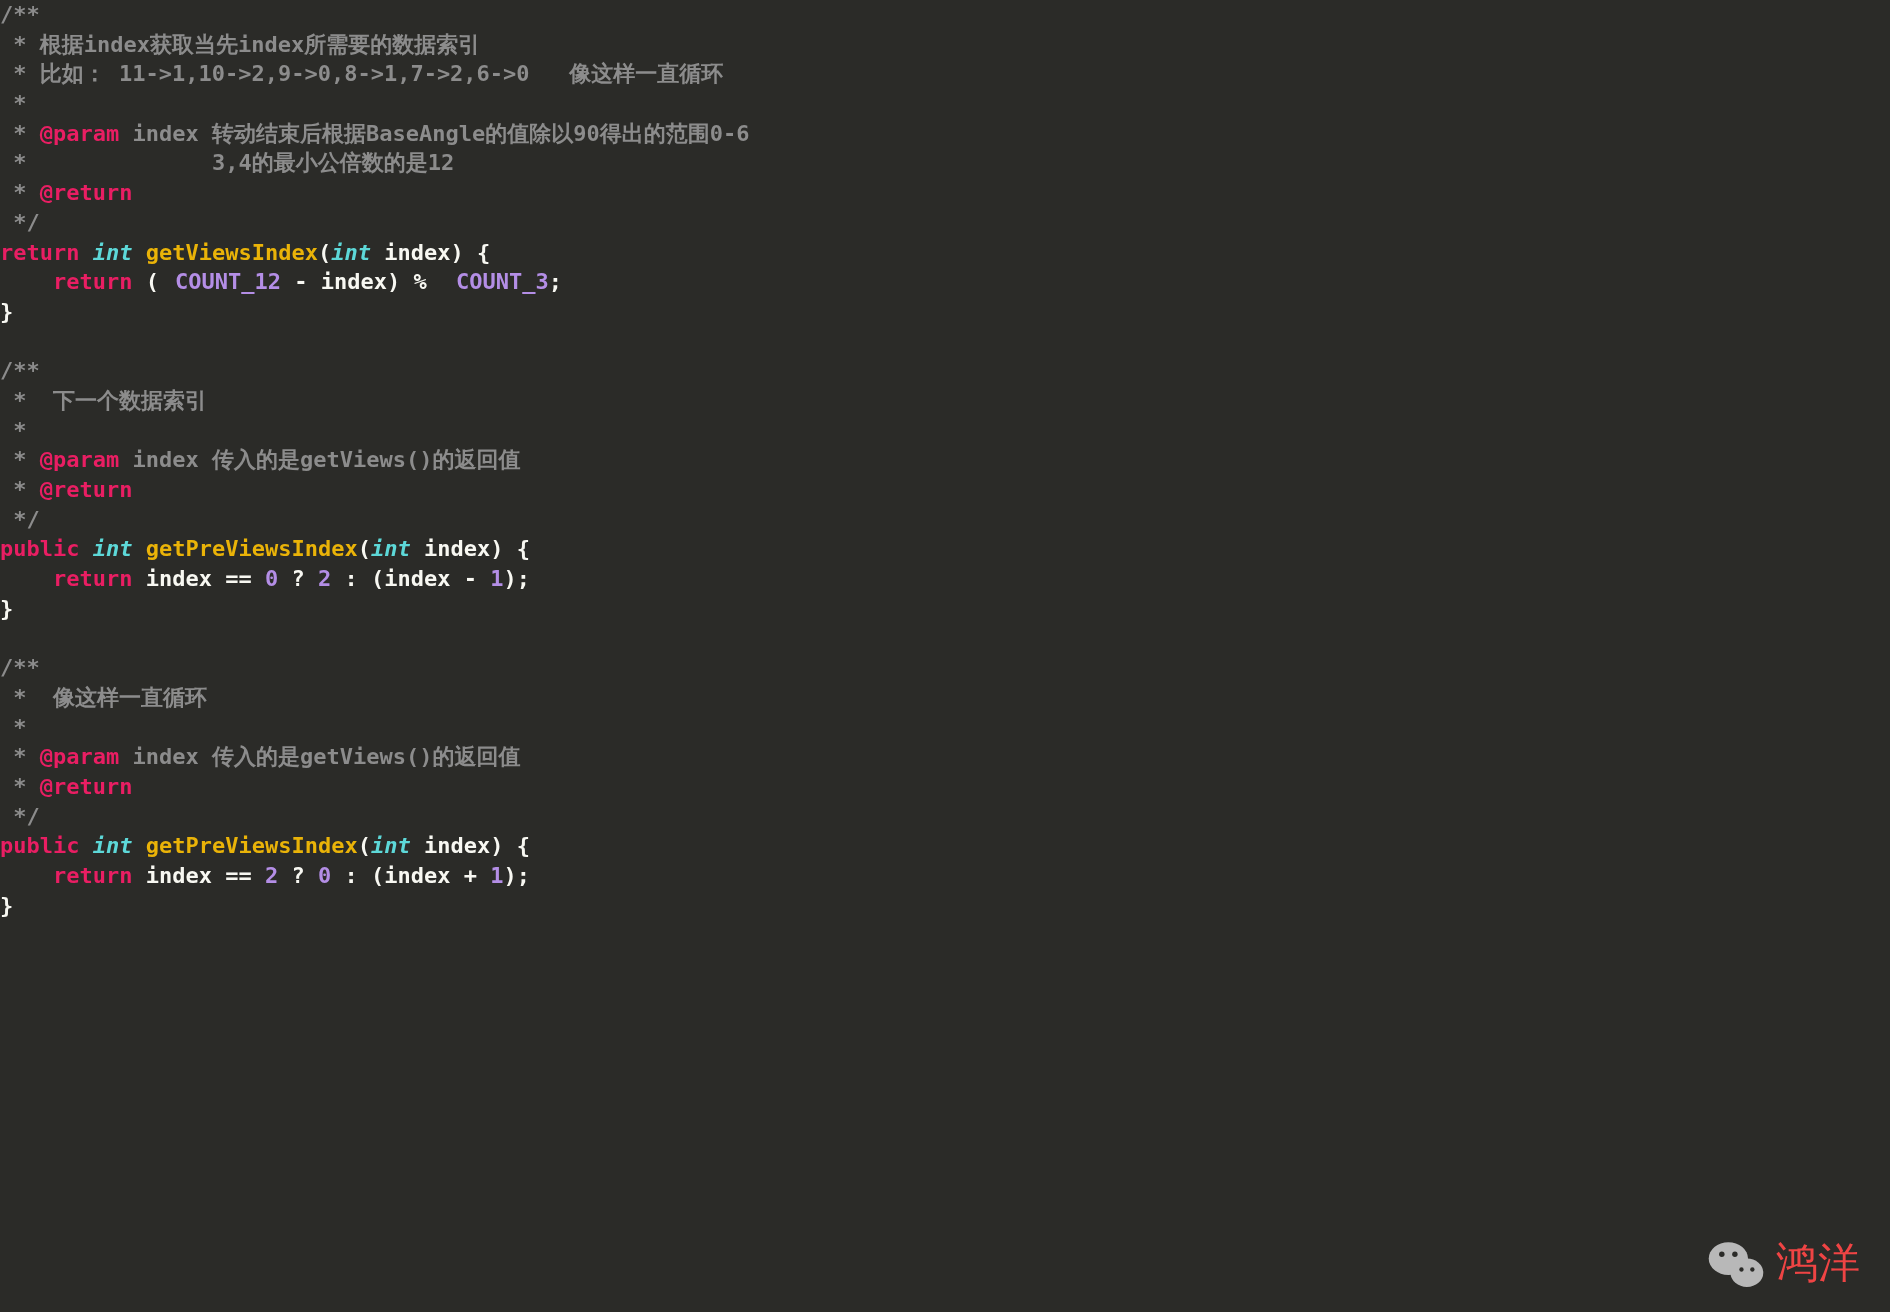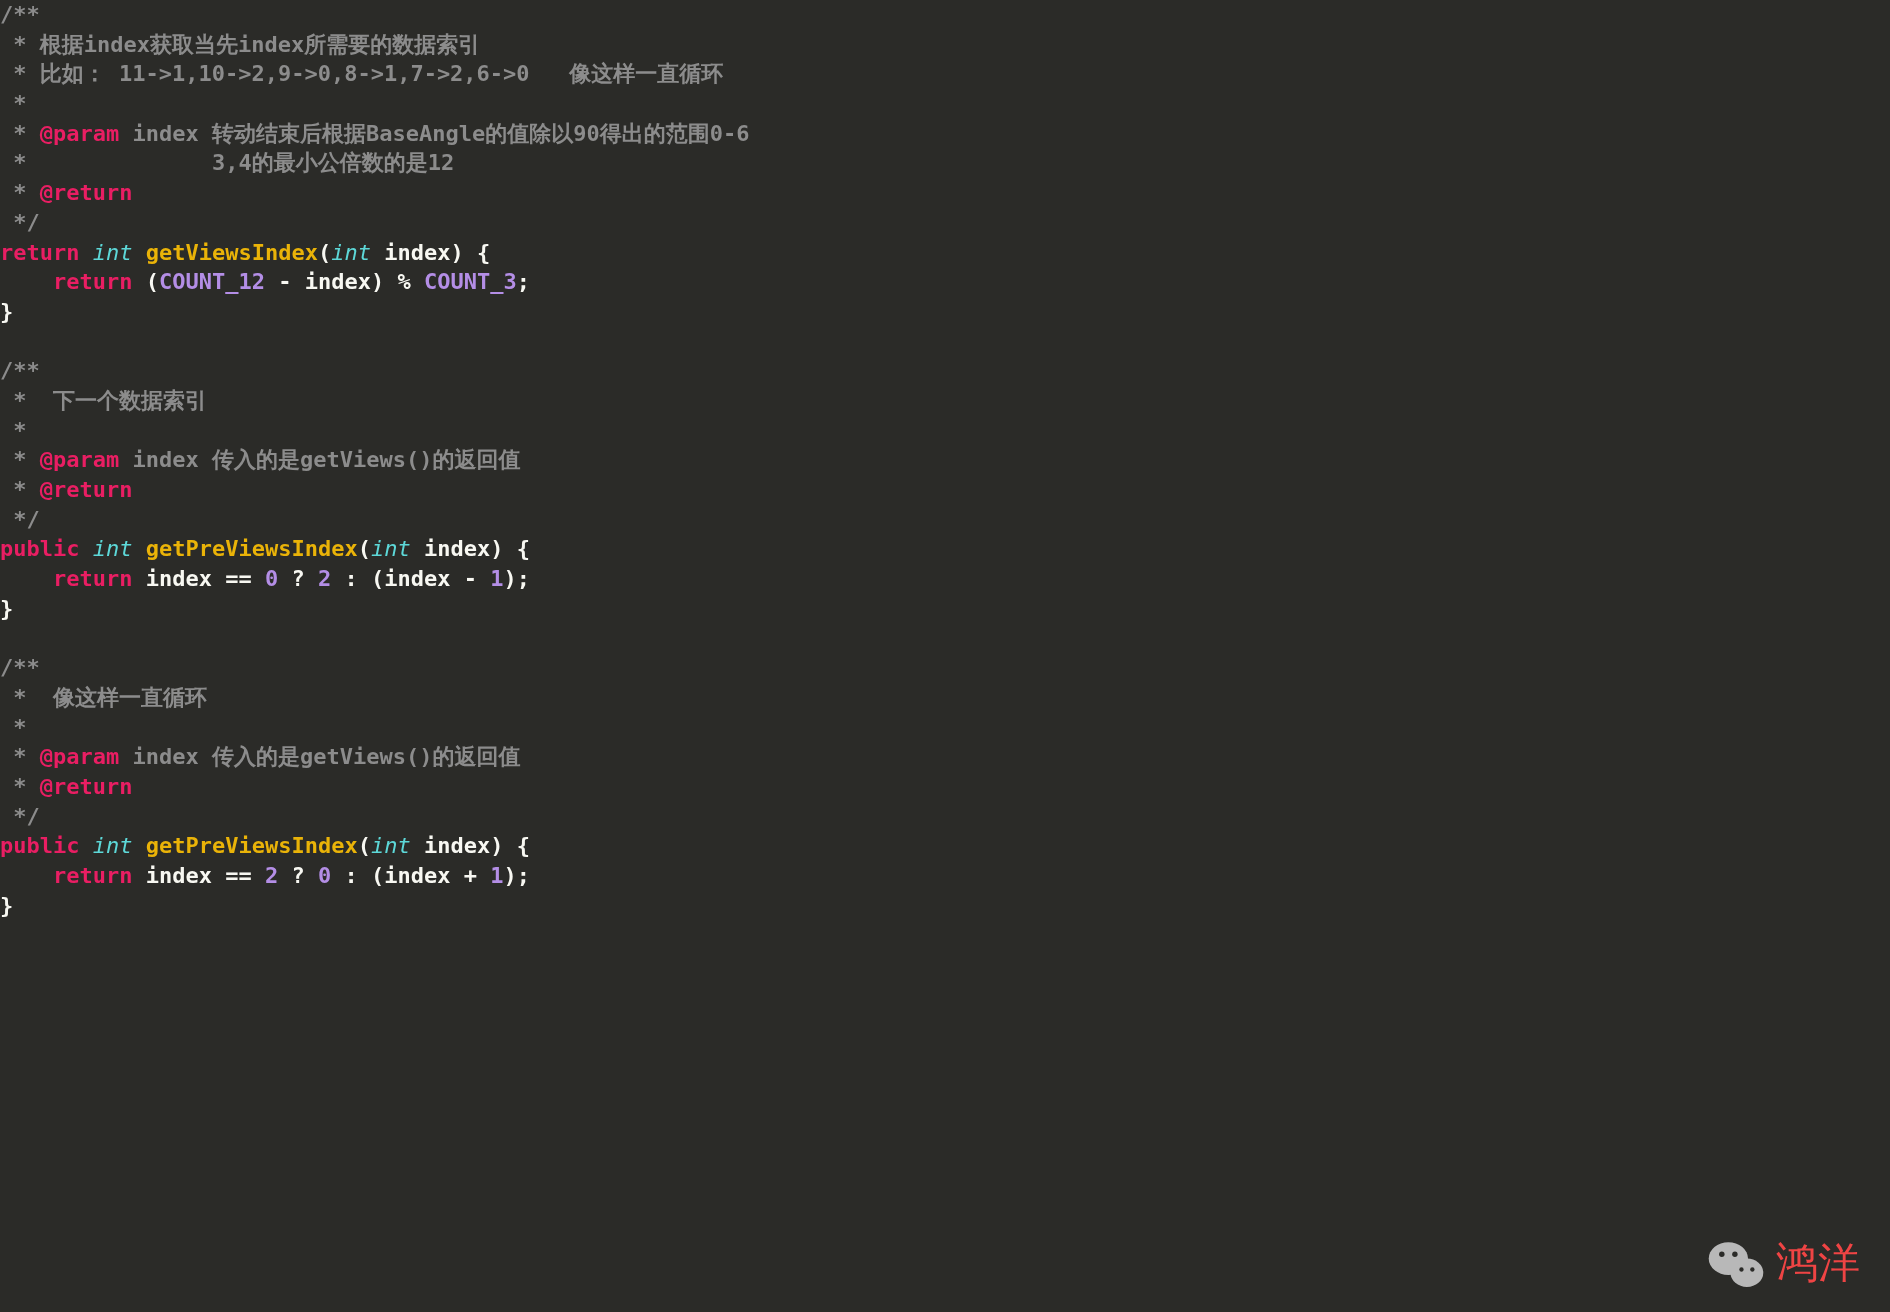--- a/index.html
+++ b/index.html
@@ -20,26 +20,26 @@
       overflow: hidden;
       position: relative;
     }
     pre {
       white-space: pre;
       font-family: inherit;
     }
     .comment { color: #8c8c8c; }
     .tag { color: #e91e63; font-weight: bold; }
     .keyword-mod { color: #e91e63; font-weight: bold; }
-    .keyword-type { color: #5dd8d8; font-style: italic; font-weight: normal; }
+    .keyword-type { color: #5dd8d8; font-style: italic; font-weight: bold; }
     .method-name { color: #eab308; font-weight: bold; }
     .paren { color: #f8f8f2; }
     .brace { color: #f8f8f2; }
     .operator { color: #f8f8f2; }
-    .constant { color: #b48ee6; font-weight: bold; }
+    .constant { color: #b48ee6; font-weight: bold; margin-left: 16px; }
     .number { color: #b48ee6; font-weight: bold; }
     .identifier { color: #f8f8f2; }
     .semicolon { color: #f8f8f2; }
     .watermark {
       position: absolute;
       bottom: 20px;
       right: 30px;
       display: flex;
       align-items: center;
       gap: 12px;

